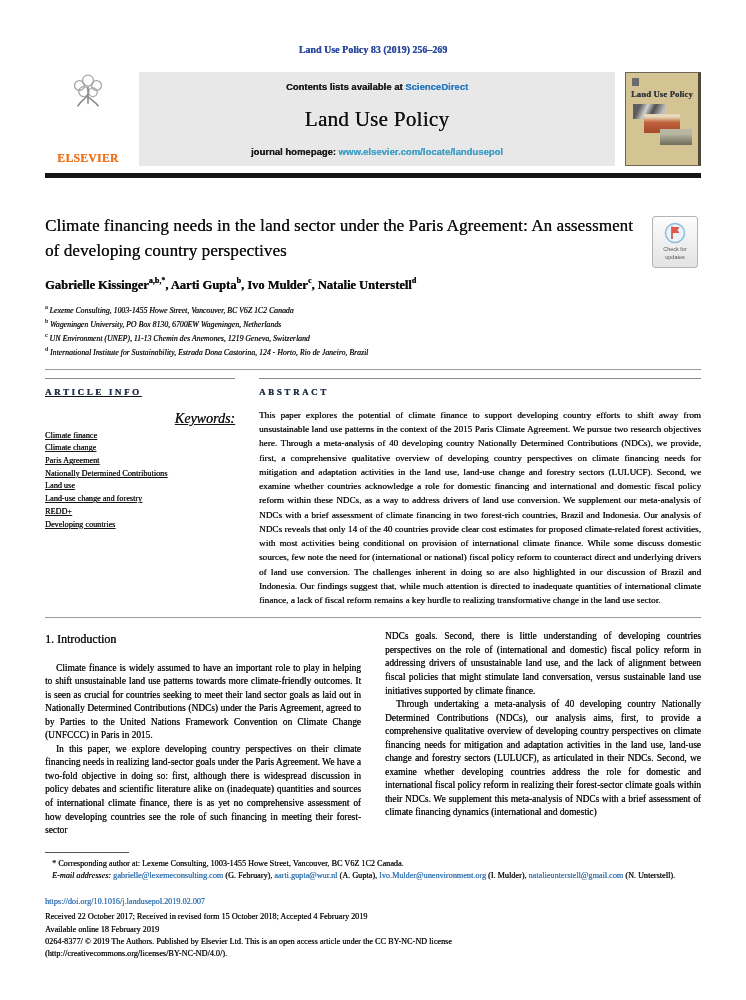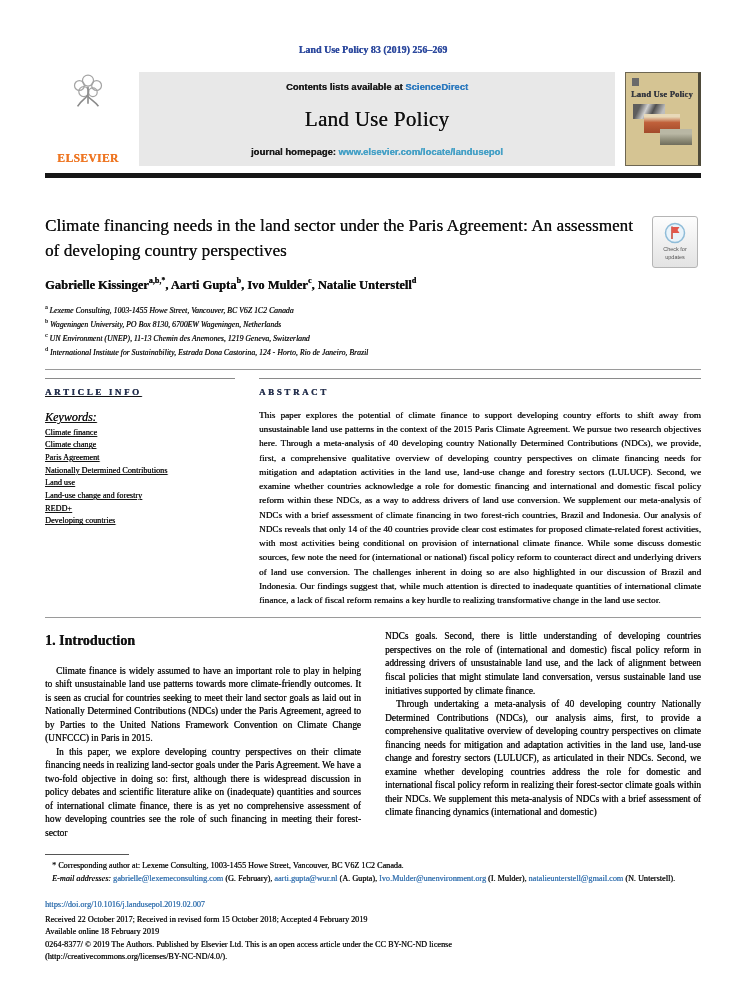--- a/index.html
+++ b/index.html
@@ -82,30 +82,30 @@
   .rule-full { border-top:1px solid #9a9a9a; margin-top:10px; }
   
   .info-abs { display:flex; gap:24px; margin-top:8px; }
   .col-info { width:190px; flex-shrink:0;text-decoration:underline; }
   .col-abs { flex:1; }
   .col-rule { border-top:1px solid #8a8a8a; margin-bottom:8px; }
   .sec-head {
     font-size:9px; font-weight:bold; letter-spacing:2.6px; color:#25304d;
     margin-bottom:11px;
   }
-  .kw-label { font-size:12px; font-style:italic; line-height:1.55; }
+  .kw-label { font-size:14px; font-style:italic; line-height:1.55;text-align:right; }
   .kw { font-size:8.2px; line-height:1.55; }
   .abs-text { font-size:9.2px; line-height:1.55; text-align:justify; color:#161616; }
   
   .body-cols {
     display:flex; gap:24px; margin-top:12px;
     font-size:9.4px; line-height:1.44; text-align:justify;
   }
   .bcol { width:316px; flex-shrink:0; }
-  .bcol h2 { font-size:14px; font-weight:bold; margin:1px 0 13px 0; text-align:left; }
+  .bcol h2 { font-size:12px; font-weight:normal; margin:1px 0 13px 0; text-align:left; }
   .bcol p { text-indent:11px; margin:0; color:#161616; }
   
   .footnote-block { margin-top:14px; }
   .fn-rule { width:84px; border-top:1px solid #555; margin-bottom:5px; }
   .footnote-block p { font-size:8.2px; line-height:1.55; text-indent:7px; color:#161616; }
   .footnote-block a { color:#3e78b3; text-decoration:none; }
   .em-label { font-style:italic; }
   .bottom-block { margin-top:13px; font-size:8.2px; line-height:1.5; color:#161616; }
   .doi { display:block; color:#3e78b3; text-decoration:none; margin-bottom:3px; }
 </style>

